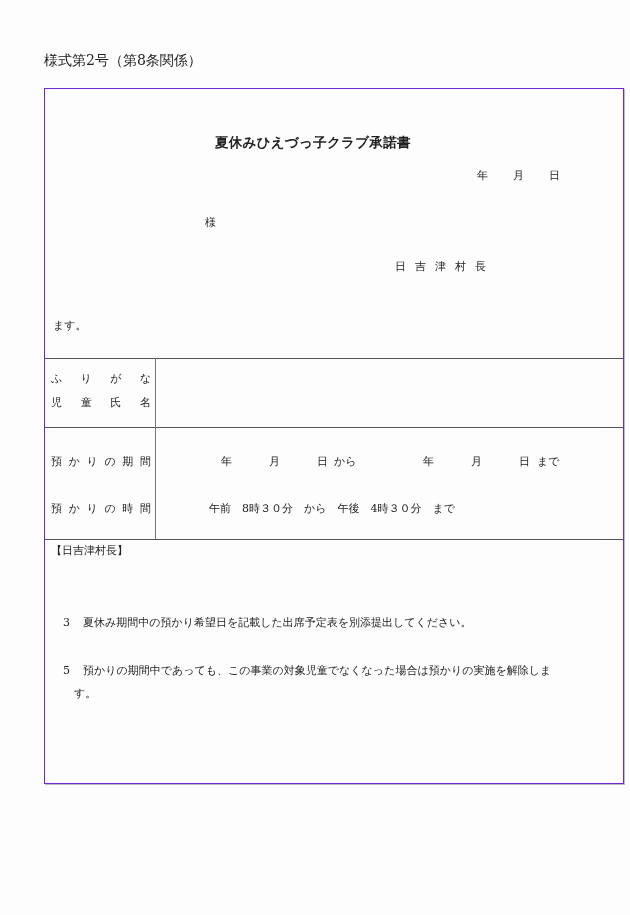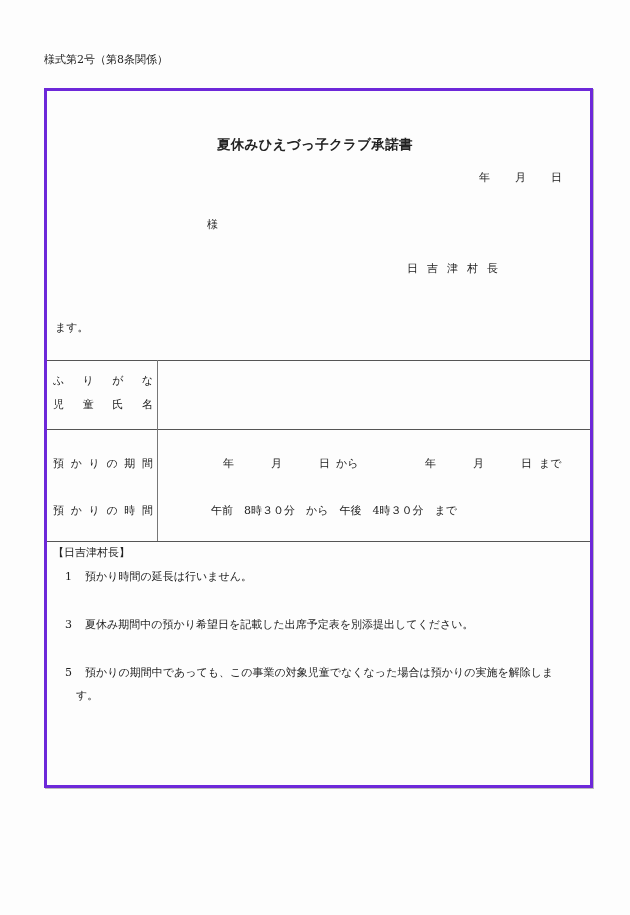--- a/index.html
+++ b/index.html
@@ -2,31 +2,31 @@
 <html><head>
 <meta charset="utf-8">
 <style>
   html, body { margin: 0; padding: 0; }
   body {
     width: 630px; height: 915px; background: #fdfdfd; position: relative;
     font-family: "DejaVu Serif", "Liberation Serif", serif; color: #222;
     font-size: 11px; overflow: hidden;
   }
   .abs { position: absolute; white-space: nowrap; }
-  #form-id { left: 44px; top: 52px; font-size: 11px; }
+  #form-id { left: 44px; top: 52px; font-size: 14px; }
   #frame {
     position: absolute; left: 44px; top: 88px; width: 543px; height: 694px;
-    border: 3px solid #6d28d9; box-shadow: 1px 1px 0 #bbb;
+    border: 1px solid #6d28d9; box-shadow: 1px 1px 0 #bbb; padding-left: 35px;
   }
   .hline { position: absolute; left: 0; width: 100%; height: 0; border-top: 1px solid #555; }
   .vline { position: absolute; width: 0; border-left: 1px solid #777; }
   #title { left: 170px; top: 45px; font-size: 13.5px; font-weight: bold; letter-spacing: 0.3px; }
   .date-lbl { top: 79px; font-size: 11px; }
   #addressee { left: 160px; top: 126px; }
-  #issuer { left: 360px; top: 170px; letter-spacing: 9px; font-family: Liberation Serif, serif; }
+  #issuer { left: 350px; top: 170px; letter-spacing: 9px; font-family: Liberation Serif, serif; }
   #body-p1 { left: 8px; top: 211px; }
   #body-p2 { left: 8px; top: 229px; }
   .lbl-spaced { position: absolute; left: 6px; width: 100px; display: flex; justify-content: space-between; }
   .lbl-spaced span { display: inline-block; }
   .notes-title { left: 6px; top: 454px; }
   .note { left: 18px; }
   .note .num { display: inline-block; width: 20px; }
 </style>
 </head>
 <body>
@@ -87,17 +87,16 @@
     <span>預</span>
     <span>か</span>
     <span>り</span>
     <span>の</span>
     <span>時</span>
     <span>間</span>
   </div>
   <div class="abs" style="left:164px; top:412px">午前　8時３０分　から　午後　4時３０分　まで</div>
 
   <div class="abs notes-title">【日吉津村長】</div>
-  <div class="abs note" style="top:478px"><span class="num">1</span><span>預かり時間の延長は行いません。</span></div>
   <div class="abs note" style="top:526px"><span class="num">3</span><span>夏休み期間中の預かり希望日を記載した出席予定表を別添提出してください。</span></div>
   <div class="abs note" style="top:574px"><span class="num">5</span><span>預かりの期間中であっても、この事業の対象児童でなくなった場合は預かりの実施を解除しま</span></div>
   <div class="abs note" style="top:597px; left:29px">す。</div>
 </div>
 
 </body></html>

